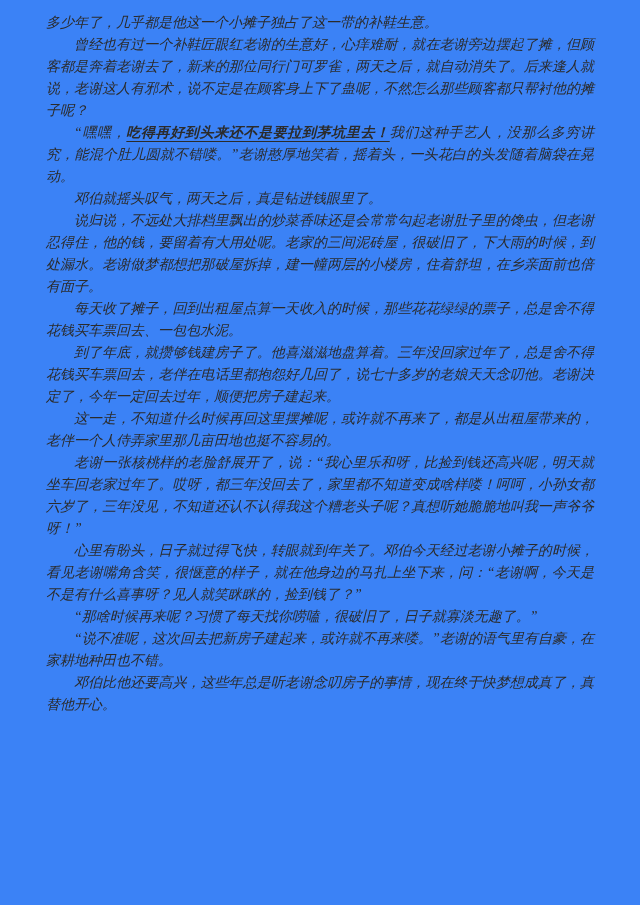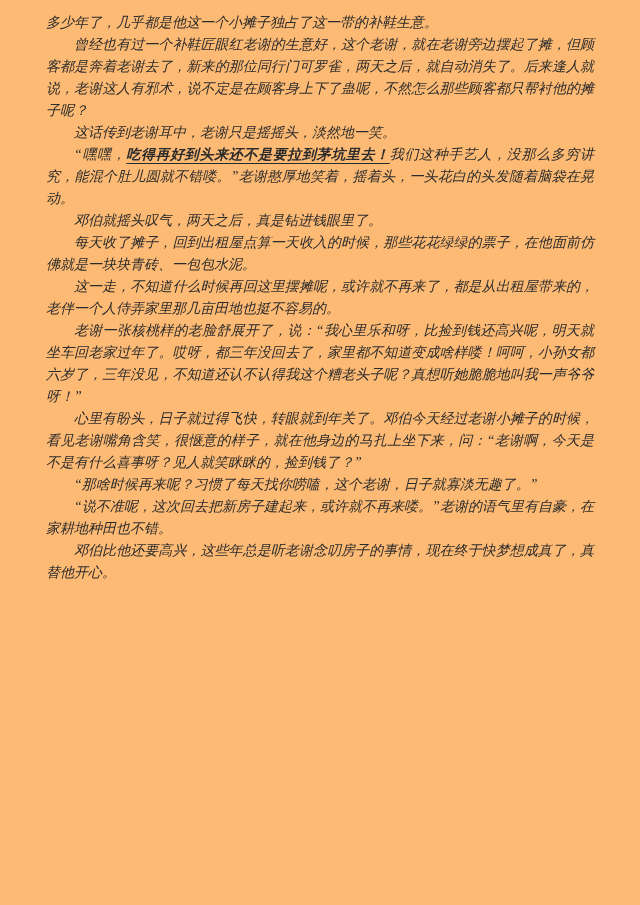--- a/index.html
+++ b/index.html
@@ -4,21 +4,21 @@
 <style>
   html, body {
     margin: 0;
     padding: 0;
     background: #ffffff;
   }
   .page {
     width: 640px;
     height: 905px;
     box-sizing: border-box;
-    background: #fdba74;
+    background: #3b82f6;
     padding: 12px 46px 10px 46px;
     overflow: hidden;
   }
   .doc-body {
     font-family: "Liberation Serif", "DejaVu Serif", serif;
     font-style: italic;
     font-size: 14px;
     line-height: 22px;
     color: #2b2b2b;
     text-align: justify;
@@ -36,25 +36,26 @@
     text-decoration-thickness: 1px;
     font-weight: bold;
   }
 </style>
 </head>
 <body>
 
 <div class="page">
   <div class="doc-body">
       <p class="para"><span class="">多少年了，几乎都是他这一个小摊子独占了这一带的补鞋生意。</span></p>
-      <p class="para indent"><span class="">曾经也有过一个补鞋匠眼红老谢的生意好，这个老谢，就在老谢旁边摆起了摊，但顾客都是奔着老谢去了，新来的那位同行门可罗雀，两天之后，就自动消失了。后来逢人就说，老谢这人有邪术，说不定是在顾客身上下了蛊呢，不然怎么那些顾客都只帮衬他的摊子呢？</span></p>
-      <p class="para indent"><span class="">这话传到老谢耳中，老谢只是摇摇头，淡然地一笑。</span></p>
+      <p class="para indent"><span class="">曾经也有过一个补鞋匠眼红老谢的生意好，心痒难耐，就在老谢旁边摆起了摊，但顾客都是奔着老谢去了，新来的那位同行门可罗雀，两天之后，就自动消失了。后来逢人就说，老谢这人有邪术，说不定是在顾客身上下了蛊呢，不然怎么那些顾客都只帮衬他的摊子呢？</span></p>
       <p class="para indent"><span class="">“嘿嘿，</span><span class="underline">吃得再好到头来还不是要拉到茅坑里去！</span><span class="">我们这种手艺人，没那么多穷讲究，能混个肚儿圆就不错喽。”老谢憨厚地笑着，摇着头，一头花白的头发随着脑袋在晃动。</span></p>
       <p class="para indent"><span class="">邓伯就摇头叹气，两天之后，真是钻进钱眼里了。</span></p>
-      <p class="para indent"><span class="">每天收了摊子，回到出租屋点算一天收入的时候，那些花花绿绿的票子，在他面前仿佛就是一块块青砖、一包包水泥。</span></p>
+      <p class="para indent"><span class="">说归说，不远处大排档里飘出的炒菜香味还是会常常勾起老谢肚子里的馋虫，但老谢忍得住，他的钱，要留着有大用处呢。老家的三间泥砖屋，很破旧了，下大雨的时候，到处漏水。老谢做梦都想把那破屋拆掉，建一幢两层的小楼房，住着舒坦，在乡亲面前也倍有面子。</span></p>
+      <p class="para indent"><span class="">每天收了摊子，回到出租屋点算一天收入的时候，那些花花绿绿的票子，总是舍不得花钱买车票回去、一包包水泥。</span></p>
+      <p class="para indent"><span class="">到了年底，就攒够钱建房子了。他喜滋滋地盘算着。三年没回家过年了，总是舍不得花钱买车票回去，老伴在电话里都抱怨好几回了，说七十多岁的老娘天天念叨他。老谢决定了，今年一定回去过年，顺便把房子建起来。</span></p>
       <p class="para indent"><span class="">这一走，不知道什么时候再回这里摆摊呢，或许就不再来了，都是从出租屋带来的，老伴一个人侍弄家里那几亩田地也挺不容易的。</span></p>
       <p class="para indent"><span class="">老谢一张核桃样的老脸舒展开了，说：“我心里乐和呀，比捡到钱还高兴呢，明天就坐车回老家过年了。哎呀，都三年没回去了，家里都不知道变成啥样喽！呵呵，小孙女都六岁了，三年没见，不知道还认不认得我这个糟老头子呢？真想听她脆脆地叫我一声爷爷呀！”</span></p>
       <p class="para indent"><span class="">心里有盼头，日子就过得飞快，转眼就到年关了。邓伯今天经过老谢小摊子的时候，看见老谢嘴角含笑，很惬意的样子，就在他身边的马扎上坐下来，问：“老谢啊，今天是不是有什么喜事呀？见人就笑眯眯的，捡到钱了？”</span></p>
-      <p class="para indent"><span class="">“那啥时候再来呢？习惯了每天找你唠嗑，这个老谢，日子就寡淡无趣了。”</span></p>
+      <p class="para indent"><span class="">“那啥时候再来呢？习惯了每天找你唠嗑，很破旧了，日子就寡淡无趣了。”</span></p>
       <p class="para indent"><span class="">“说不准呢，这次回去把新房子建起来，或许就不再来喽。”老谢的语气里有自豪，在家耕地种田也不错。</span></p>
       <p class="para indent"><span class="">邓伯比他还要高兴，这些年总是听老谢念叨房子的事情，现在终于快梦想成真了，真替他开心。</span></p>
     </div>
 </div>
 
 </body></html>

